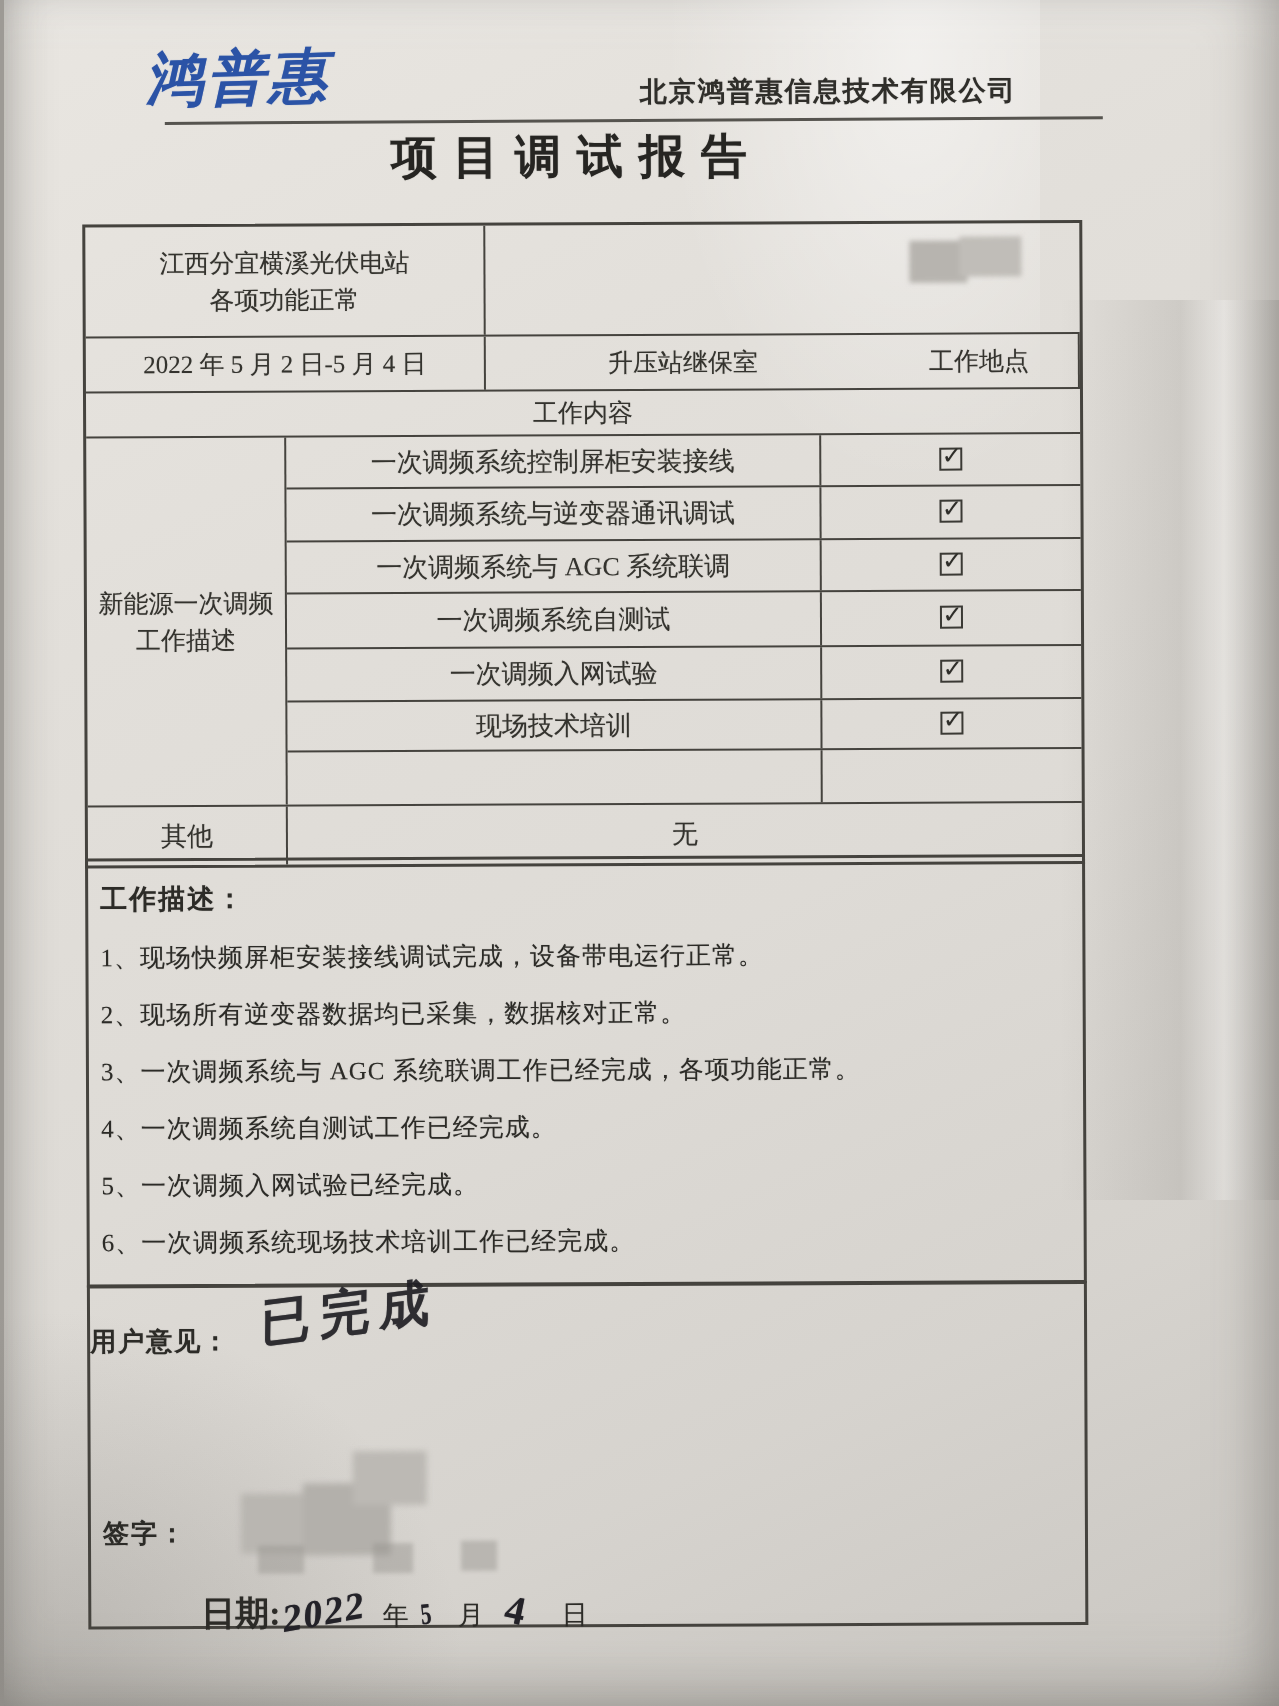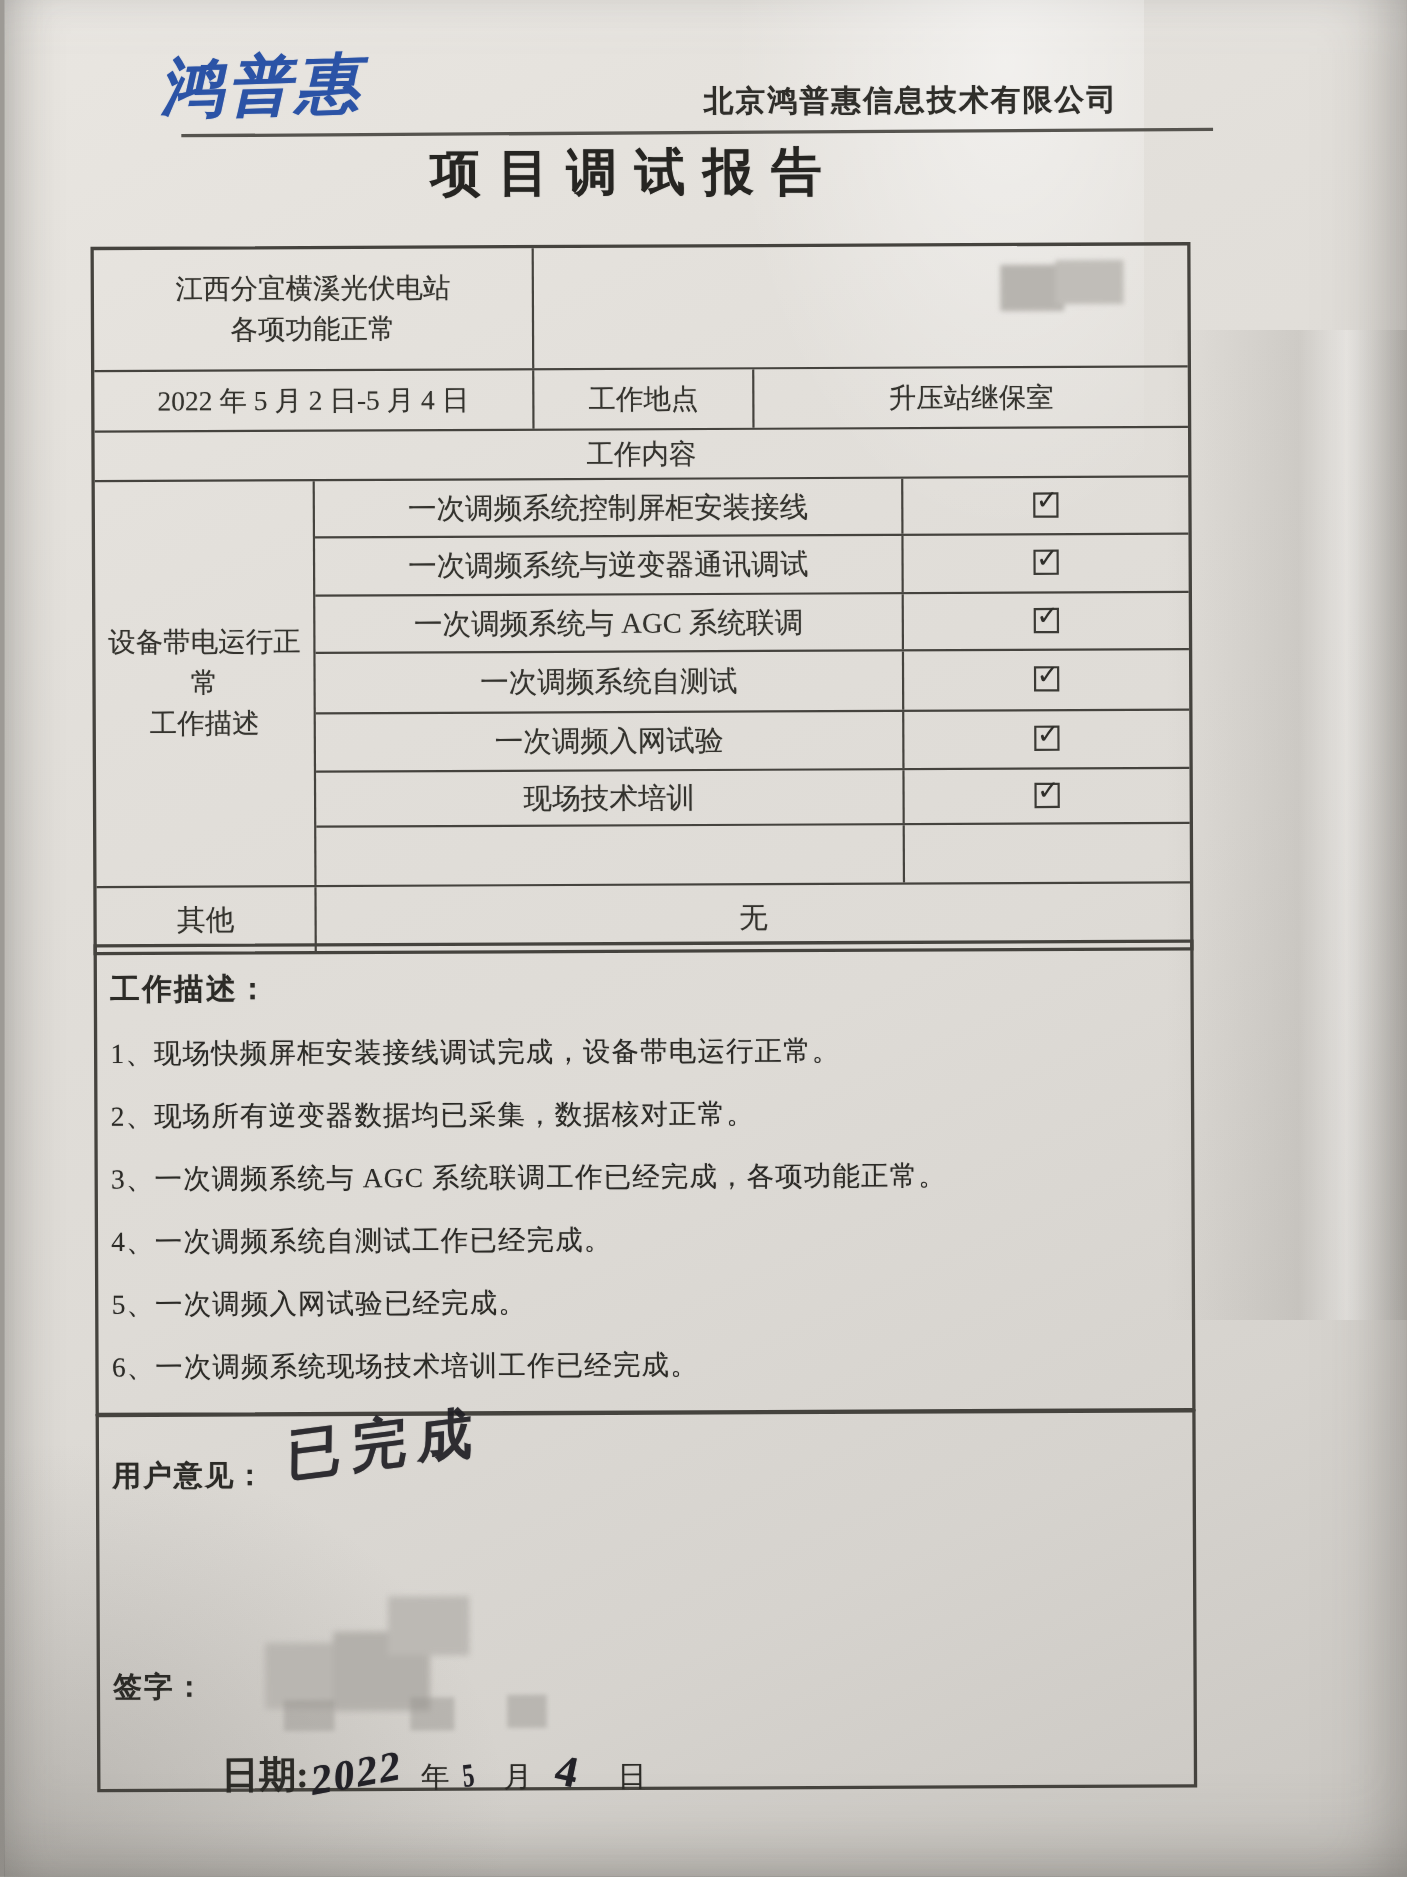--- a/index.html
+++ b/index.html
@@ -91,21 +91,21 @@
   }
   .desc-heading{margin:20px 0 0 12px;font-size:27px;font-weight:700;letter-spacing:2px;}
   .desc-item{margin:24px 0 0 12px;letter-spacing:1px;}
 
   
   .footer-box{
     position:absolute;left:85px;top:1283px;width:1000px;height:344px;
     border:3px solid #45433e;box-sizing:border-box;
     font-size:26px;color:#2c2b27;text-shadow:0 0 1px rgba(44,43,39,.35);
   }
-  .opinion-label{position:absolute;left:12px;top:36px;font-weight:700;letter-spacing:2px;}
+  .opinion-label{position:absolute;left:0;top:36px;font-weight:700;letter-spacing:2px;}
   .hand-sign{
     position:absolute;left:170px;top:-8px;
     font-size:50px;font-weight:600;color:#201f24;letter-spacing:10px;
     transform:rotate(-7deg) skewX(-8deg);opacity:.92;
     text-shadow:0 0 1px rgba(32,31,36,.7);
   }
   .sign-label{position:absolute;left:12px;top:228px;font-weight:700;letter-spacing:2px;}
   .date-line{position:absolute;left:110px;top:300px;display:flex;align-items:baseline;}
   .date-label{font-size:34px;font-weight:600;}
   .hand{font-weight:600;color:#232228;text-shadow:0 0 1px rgba(35,34,40,.6);display:inline-block;}
@@ -141,29 +141,29 @@
       <div class="trow t-row1 bb">
         <div class="cell w400 br two-line">
           <span>江西分宜横溪光伏电站</span>
           <span>各项功能正常</span>
         </div>
         <div class="cell grow"></div>
       </div>
 
       <div class="trow t-row2 bb">
         <div class="cell w400 br">2022 年 5 月 2 日-5 月 4 日</div>
+        <div class="cell grow">升压站继保室</div>
         <div class="cell w200 br">工作地点</div>
-        <div class="cell grow">升压站继保室</div>
       </div>
 
       <div class="trow t-row3 bb cell">工作内容</div>
 
       <div class="t-work bb">
         <div class="cell w200 br two-line">
-          <span>设备带电运行正常</span>
+          <span>新能源一次调频</span>
           <span>工作描述</span>
         </div>
         <div class="t-items">
 
           <div class="item-row">
             <div class="cell item-label br">一次调频系统控制屏柜安装接线</div>
             <div class="cell item-check">
               <div class="checkbox">
                   <span>✓</span>
                 </div>

